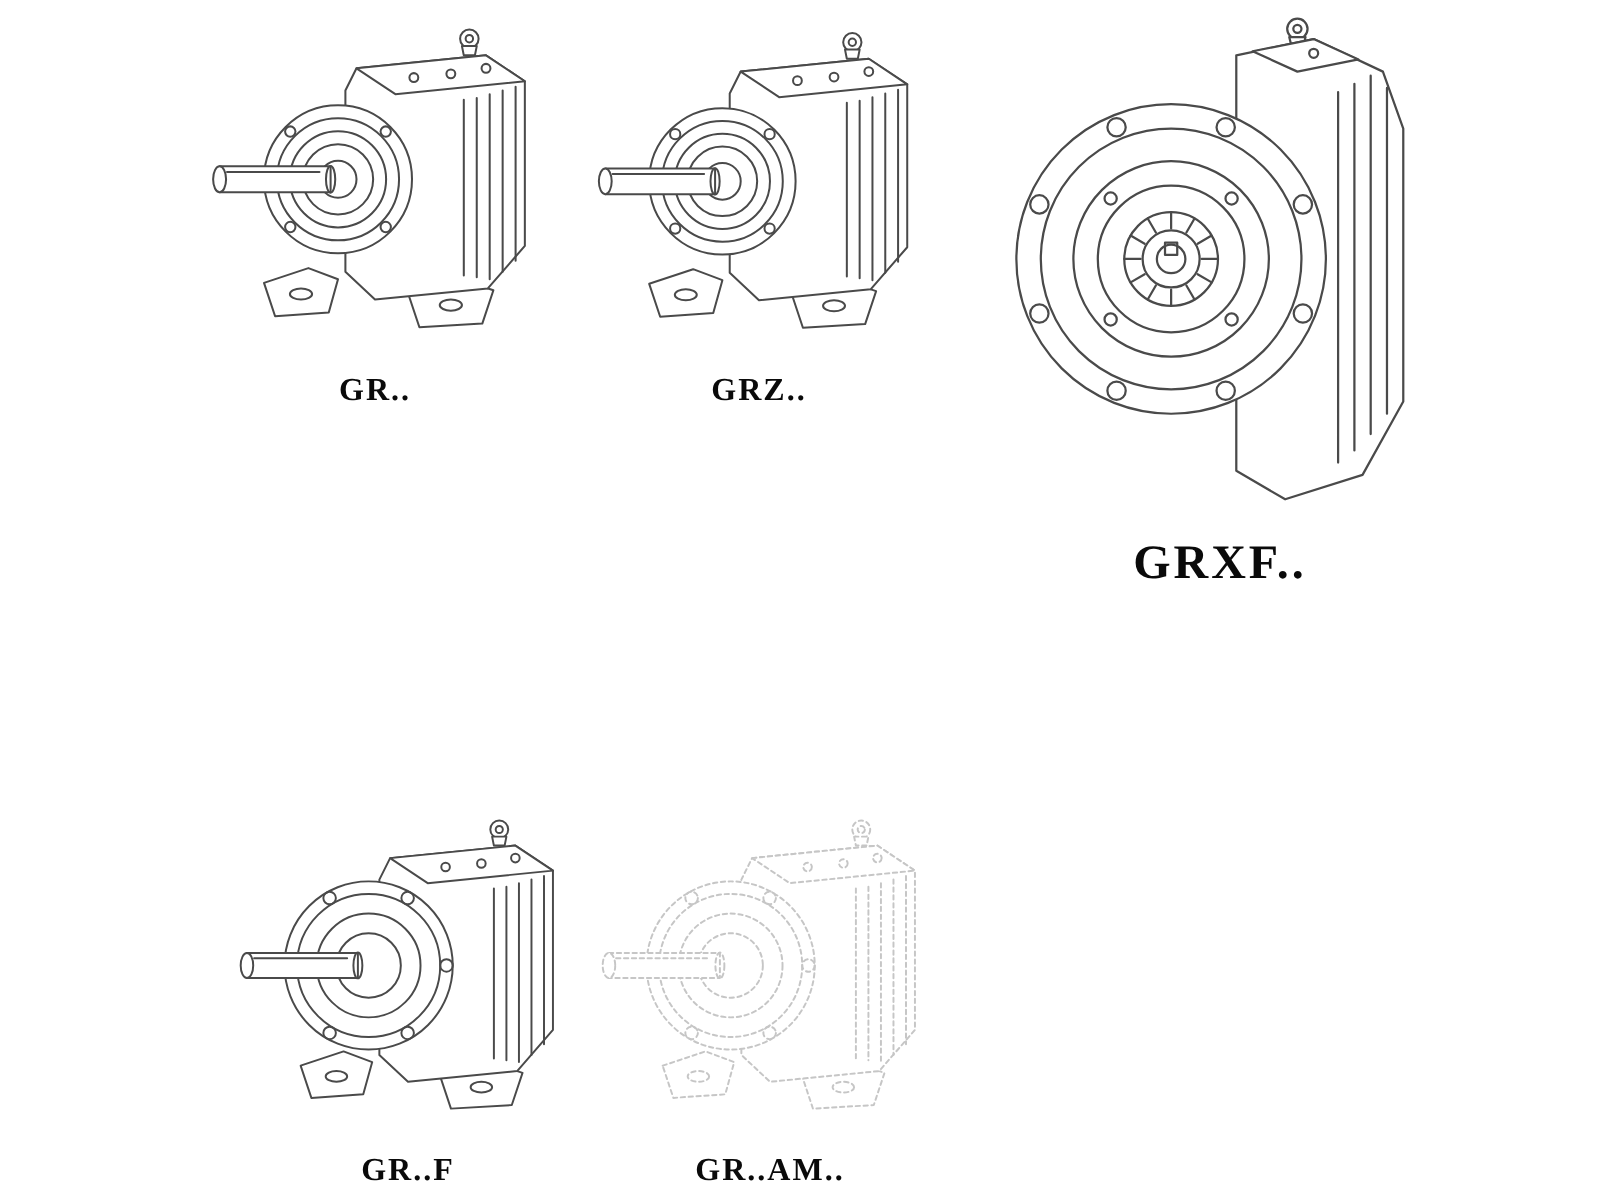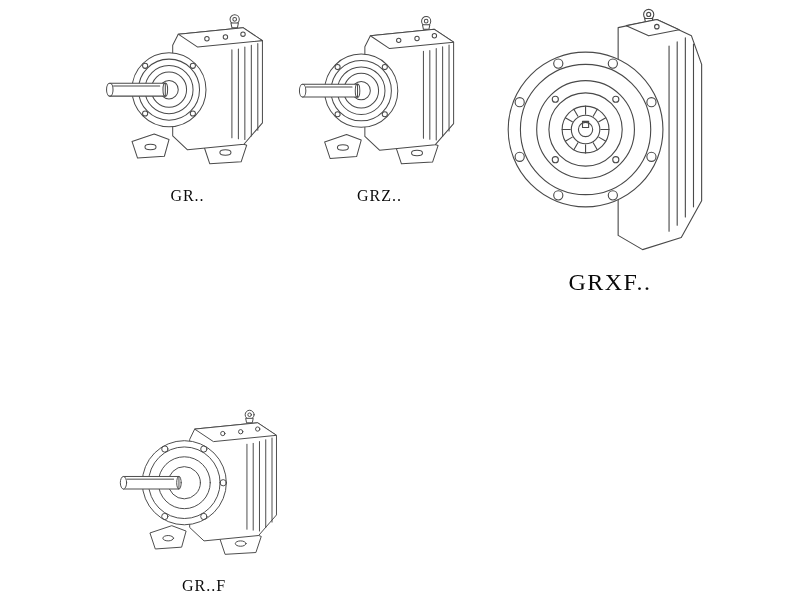--- a/index.html
+++ b/index.html
@@ -1,21 +1,21 @@
 <!DOCTYPE html>
 <html><head>
 <meta charset="utf-8">
 <style>
   html,body{margin:0;padding:0;background:#ffffff;}
   .page{position:relative;width:800px;height:600px;background:#ffffff;overflow:hidden;
         font-family:"Liberation Serif", serif;}
   figure.fig{position:absolute;margin:0;display:flex;flex-direction:column;align-items:center;}
   .fig .drawing{width:100%;height:calc(100% - 24px);display:block;}
   .fig .label{height:24px;display:flex;align-items:center;justify-content:center;
-              font-weight:normal;font-size:16px;letter-spacing:1px;color:#0a0a0a;}
+              font-weight:bold;font-size:16px;letter-spacing:1px;color:#0a0a0a;}
   .fig .label.lg{font-size:24px;letter-spacing:1.5px;}
   svg.solid{color:#4a4a4a;}
   svg.ghost{color:#c6c6c6;stroke-dasharray:2.4 2;}
 </style>
 </head>
 <body>
 
 <div class="page">
 
   <svg width="0" height="0" style="position:absolute" aria-hidden="true">
@@ -168,14 +168,20 @@
 
 
 
   <figure class="fig" style="left:109px;top:404px;width:190px;height:194px">
     <svg class="drawing solid" viewBox="0 0 200 190" preserveAspectRatio="xMidYMax meet">
         <use href="#sym-inline-flange"></use>
       </svg>
     <figcaption class="label">GR..F</figcaption>
   </figure>
 
+  <figure class="fig" style="left:288px;top:404px;width:194px;height:194px">
+    <svg class="drawing ghost" viewBox="0 0 200 190" preserveAspectRatio="xMidYMax meet">
+        <use href="#sym-inline-flange"></use>
+      </svg>
+    <figcaption class="label">GR..AM..</figcaption>
+  </figure>
 
 </div>
 
 </body></html>

